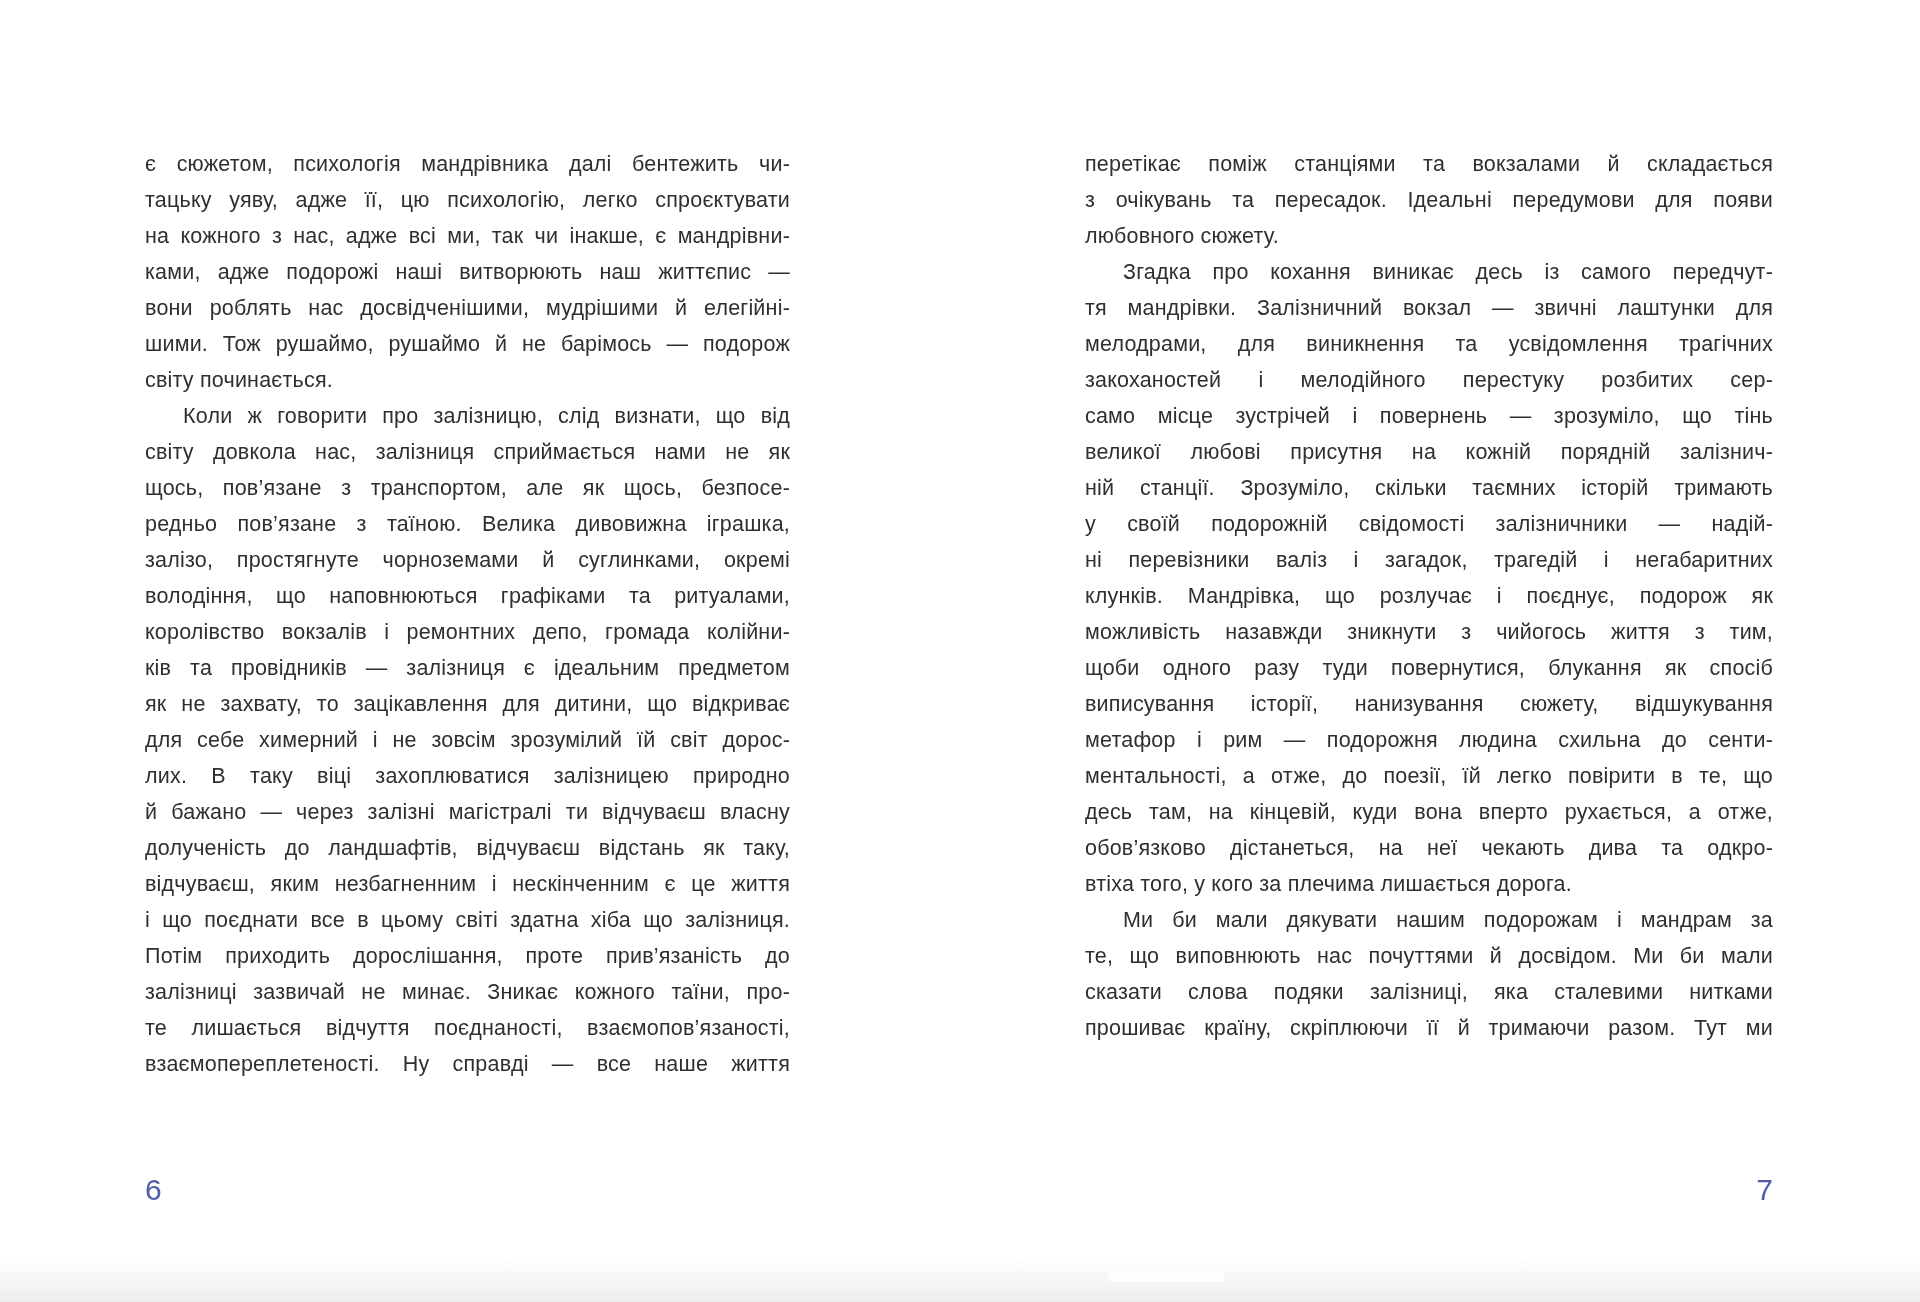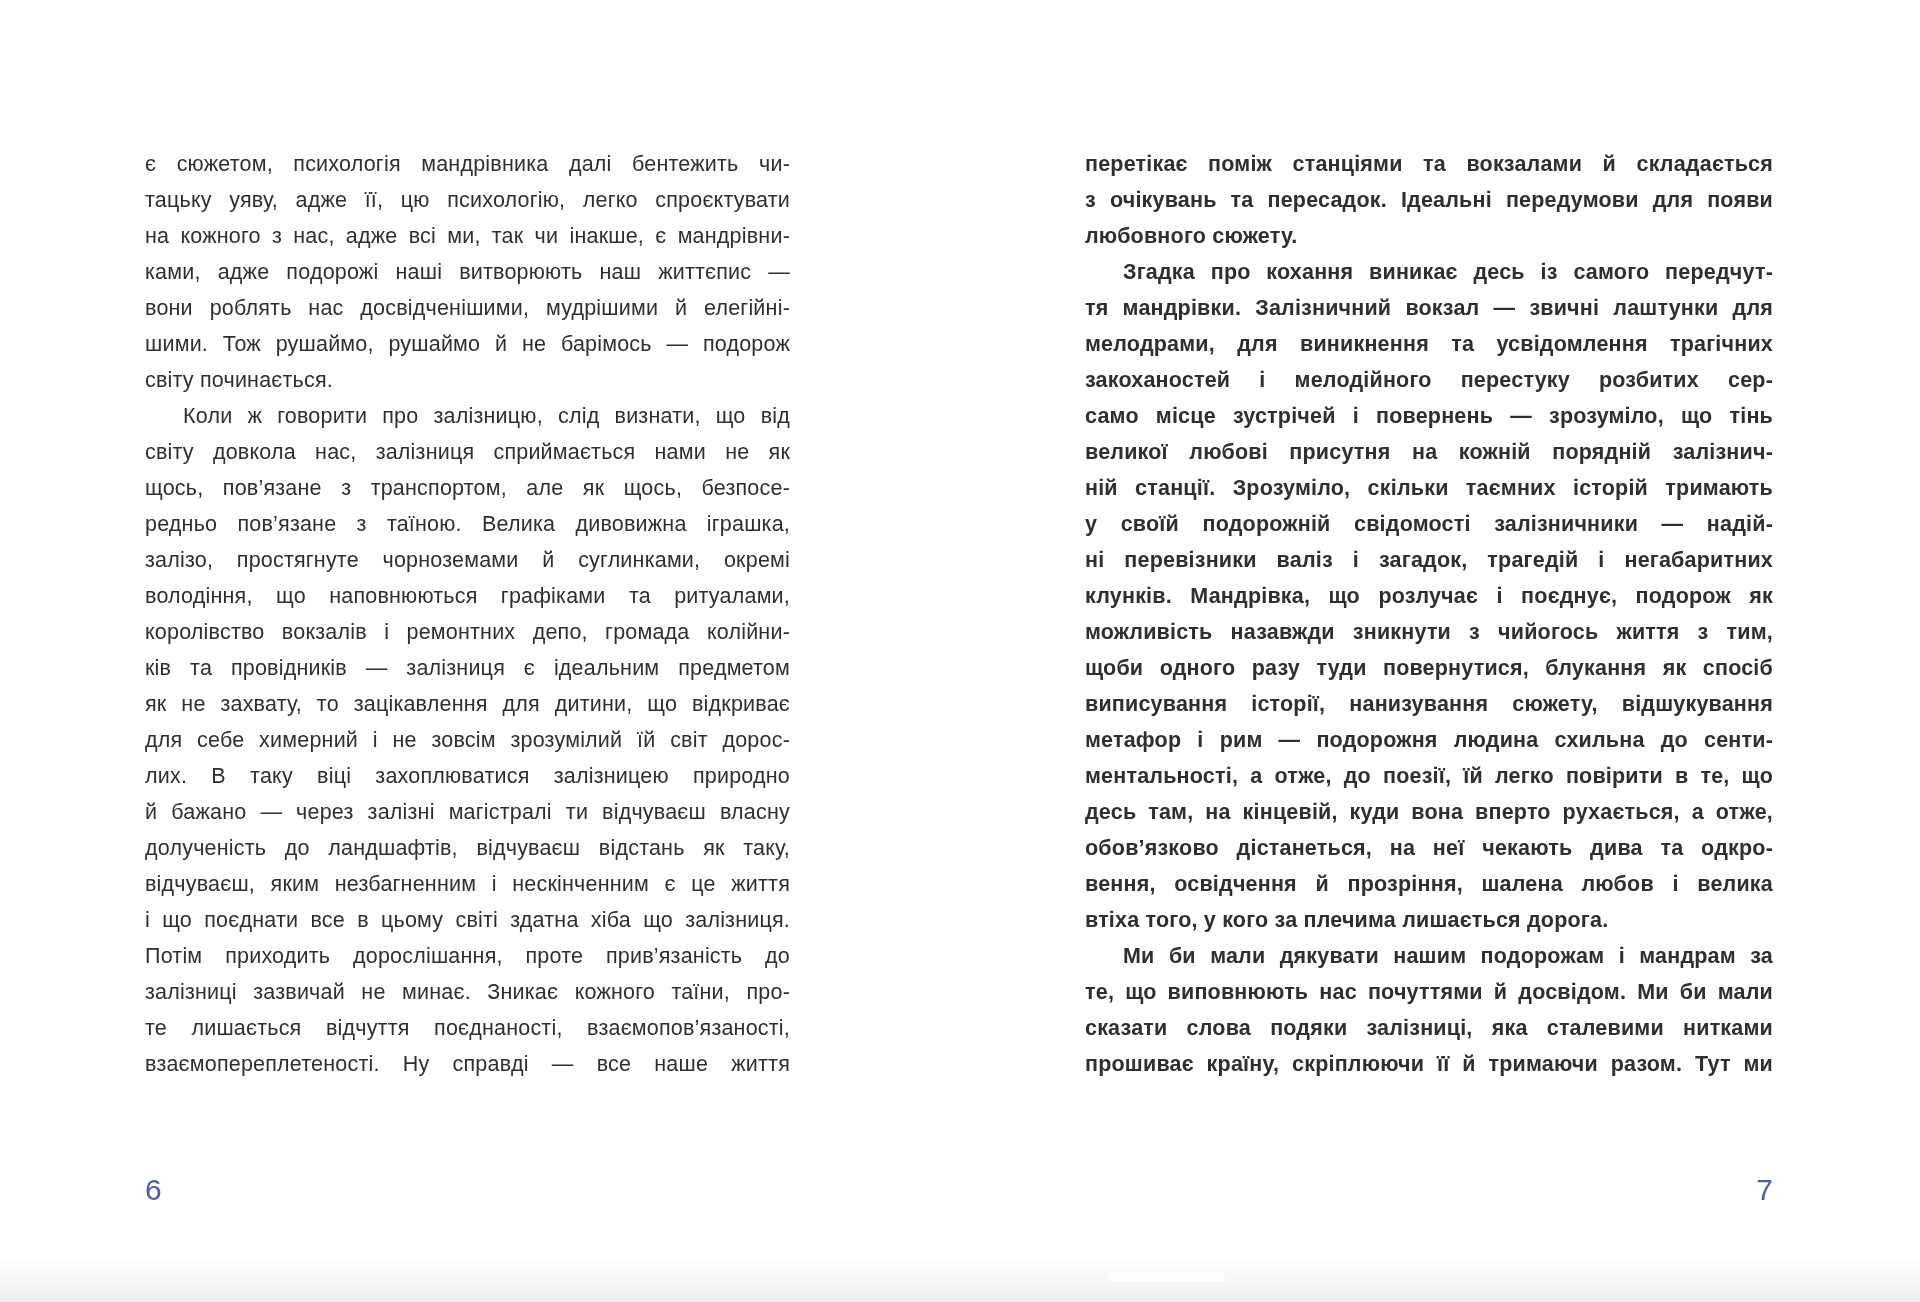--- a/index.html
+++ b/index.html
@@ -16,21 +16,21 @@
     width: 1564px;
     height: 1302px;
     background: #ffffff;
   }
   .textcol {
     position: absolute;
     top: 146px;
     color: #2f2f2f;
   }
   .textcol.left  { left: 145px;  width: 645px; }
-  .textcol.right { left: 1085px; width: 688px; font-weight: bold; }
+  .textcol.right { left: 1085px; width: 688px; }
   .line {
     font-size: 21.5px;
     line-height: 36px;
     height: 36px;
     letter-spacing: 0.2px;
     text-align: justify;
     text-align-last: justify;
     white-space: normal;
     color: #2f2f2f;
   }
@@ -118,21 +118,20 @@
       <div class="line">у своїй подорожній свідомості залізничники — надій-</div>
       <div class="line">ні перевізники валіз і загадок, трагедій і негабаритних</div>
       <div class="line">клунків. Мандрівка, що розлучає і поєднує, подорож як</div>
       <div class="line">можливість назавжди зникнути з чийогось життя з тим,</div>
       <div class="line">щоби одного разу туди повернутися, блукання як спосіб</div>
       <div class="line">виписування історії, нанизування сюжету, відшукування</div>
       <div class="line">метафор і рим — подорожня людина схильна до сенти-</div>
       <div class="line">ментальності, а отже, до поезії, їй легко повірити в те, що</div>
       <div class="line">десь там, на кінцевій, куди вона вперто рухається, а отже,</div>
       <div class="line">обов’язково дістанеться, на неї чекають дива та одкро-</div>
-      <div class="line">вення, освідчення й прозріння, шалена любов і велика</div>
       <div class="line noj">втіха того, у кого за плечима лишається дорога.</div>
       <div class="line ind">Ми би мали дякувати нашим подорожам і мандрам за</div>
       <div class="line">те, що виповнюють нас почуттями й досвідом. Ми би мали</div>
       <div class="line">сказати слова подяки залізниці, яка сталевими нитками</div>
       <div class="line">прошиває країну, скріплюючи її й тримаючи разом. Тут ми</div>
     </div>
 
   <div class="pagenum left">6</div>
 
   <div class="pagenum right">7</div>

